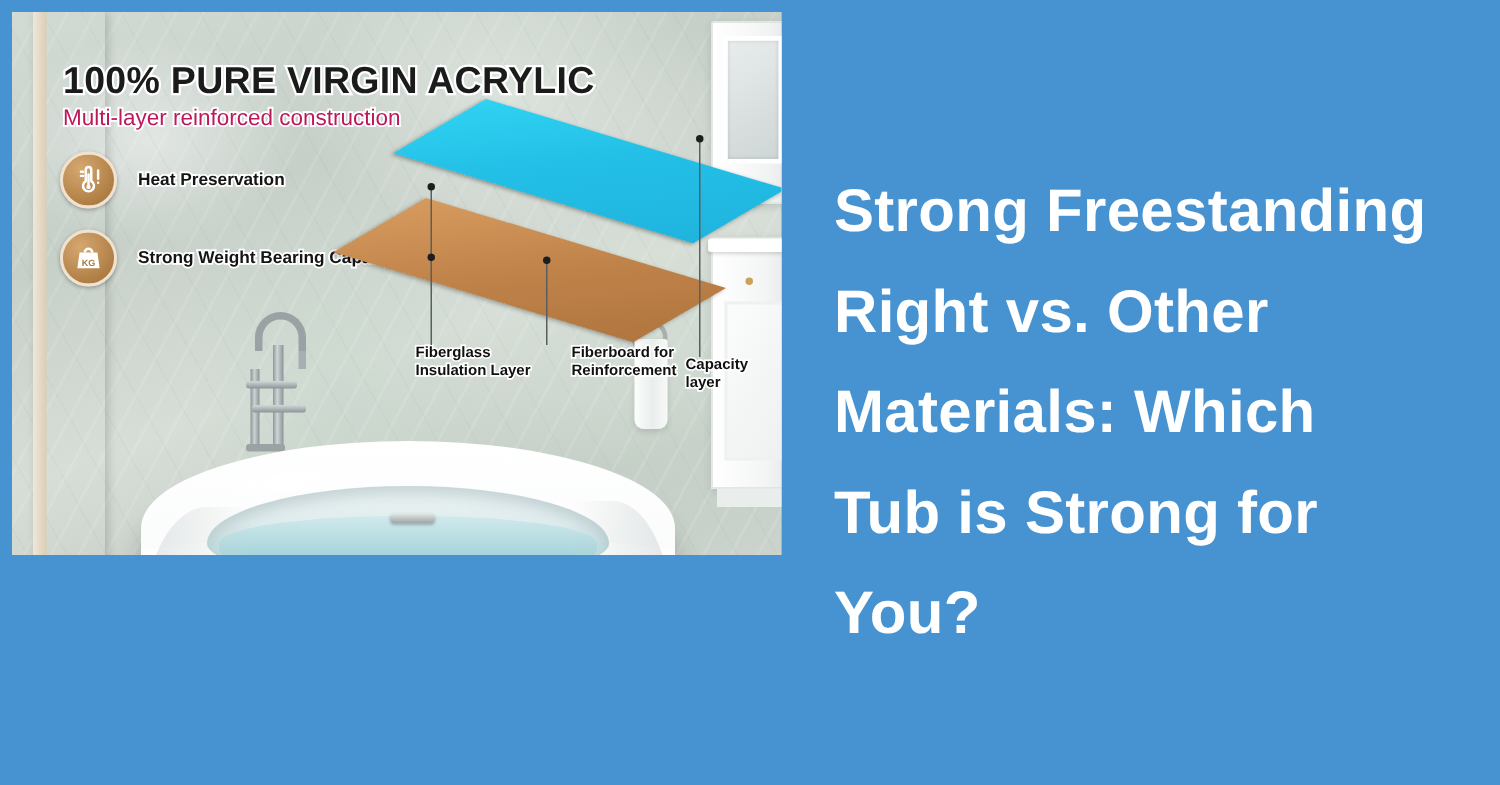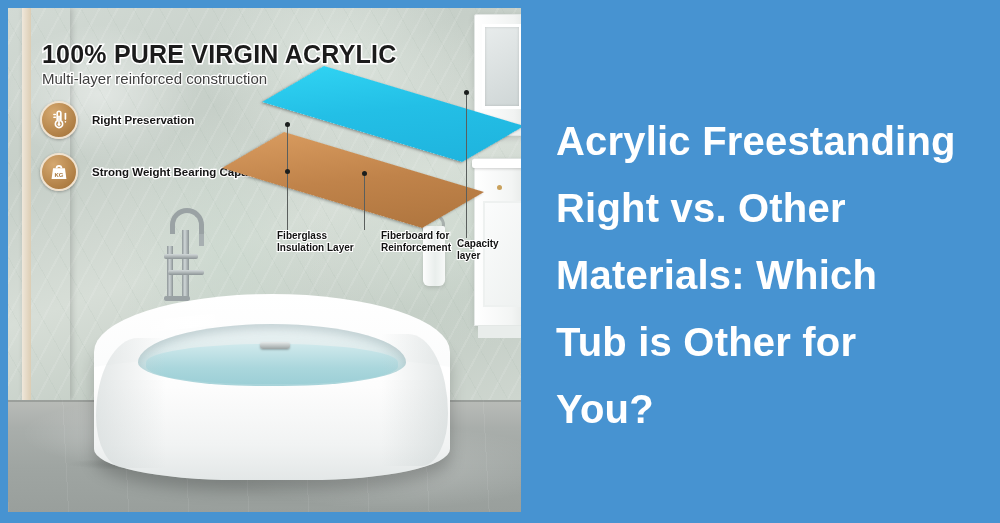--- a/index.html
+++ b/index.html
@@ -6,21 +6,21 @@
   html,body { width:1000px; height:523px; overflow:hidden; }
   body {
     background:#4793d1;
     font-family:"Liberation Sans", sans-serif;
     position:relative;
   }
 
   
   #banner-figure{
     position:absolute; left:8px; top:8px;
-    width:513px; height:504px;
+    width:513px; height:362px;
     overflow:hidden;
     background:#cfd3cd;
   }
 
   
   .scene{position:absolute;inset:0;}
 
   
   .wall{
     position:absolute; left:0; top:0; width:100%; height:392px;
@@ -202,21 +202,21 @@
 
   
   .hl{
     position:absolute;left:34px;top:32px;
     font-size:25px;font-weight:bold;letter-spacing:.2px;color:#1b1b1b;
     -webkit-text-stroke:3px #ffffff; paint-order:stroke fill;
     white-space:nowrap;
   }
   .sub{
     position:absolute;left:34px;top:62px;
-    font-size:15px;color:#404040;
+    font-size:15px;color:#be185d;
     -webkit-text-stroke:2.5px #ffffff; paint-order:stroke fill;
     white-space:nowrap;
   }
 
   .feat{position:absolute;display:flex;align-items:center;gap:14px;}
   .badge{
     width:38px;height:38px;border-radius:50%;
     background:radial-gradient(circle at 34% 28%,#d5a870,#b07f45 70%,#9c6e39);
     border:2px solid #f0e2cf;
     box-shadow:0 1px 3px rgba(0,0,0,.3);
@@ -333,21 +333,21 @@
       <svg width="22" height="22" viewBox="0 0 24 24" fill="none" stroke="#fff" stroke-width="1.8" stroke-linecap="round">
         <path d="M10 4.5a2 2 0 0 1 4 0v8.3a4 4 0 1 1-4 0z"></path>
         <line x1="12" y1="8" x2="12" y2="15"></line>
         <circle cx="12" cy="17" r="1.6" fill="#fff" stroke="none"></circle>
         <line x1="6.5" y1="6" x2="8" y2="6"></line>
           <line x1="6.5" y1="9" x2="8" y2="9"></line>
         <line x1="19" y1="5" x2="19" y2="11"></line>
           <circle cx="19" cy="14" r=".9" fill="#fff" stroke="none"></circle>
       </svg>
     </div>
-    <div class="feat-lab">Right Preservation</div>
+    <div class="feat-lab">Heat Preservation</div>
   </div>
 
   <div class="feat" id="feat-1">
     <div class="badge">
       <svg width="22" height="22" viewBox="0 0 24 24">
         <path d="M5.5 8h13l1.6 11.5H3.9z" fill="#fff"></path>
         <path d="M9.3 8a2.7 2.7 0 0 1 5.4 0" fill="none" stroke="#fff" stroke-width="1.9"></path>
         <text x="12" y="17.6" font-family="Liberation Sans, sans-serif" font-size="6.6" font-weight="bold" fill="#a9793f" text-anchor="middle">KG</text>
       </svg>
     </div>
@@ -356,18 +356,18 @@
 
 
   <div class="layer-lab" id="lab-0">Fiberglass
 Insulation Layer</div>
   <div class="layer-lab" id="lab-1">Fiberboard for
 Reinforcement</div>
   <div class="layer-lab" id="lab-2">Capacity layer</div>
 </div>
 
 <h1 id="headline">
-  <span class="ln">Acrylic Freestanding</span>
+  <span class="ln">Strong Freestanding</span>
   <span class="ln">Right vs. Other</span>
   <span class="ln">Materials: Which</span>
-  <span class="ln">Tub is Other for</span>
+  <span class="ln">Tub is Strong for</span>
   <span class="ln">You?</span>
 </h1>
 
 </body></html>

